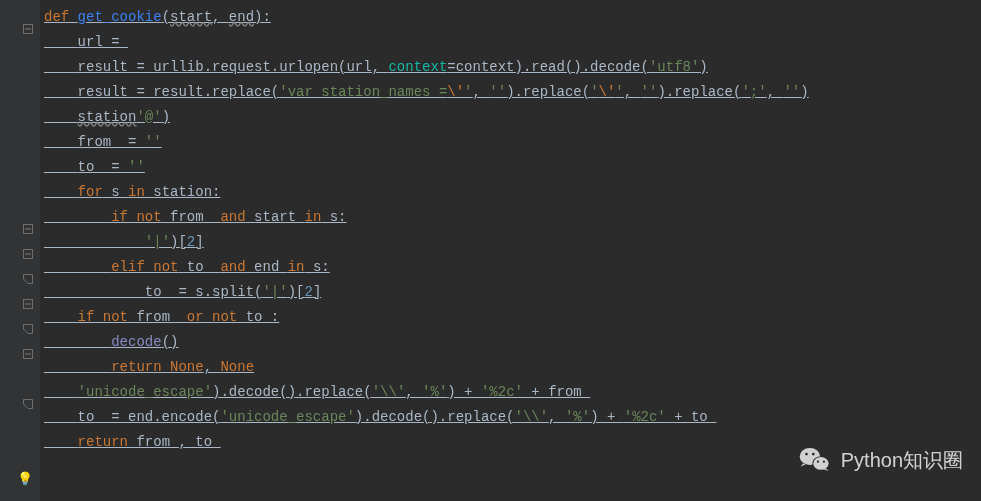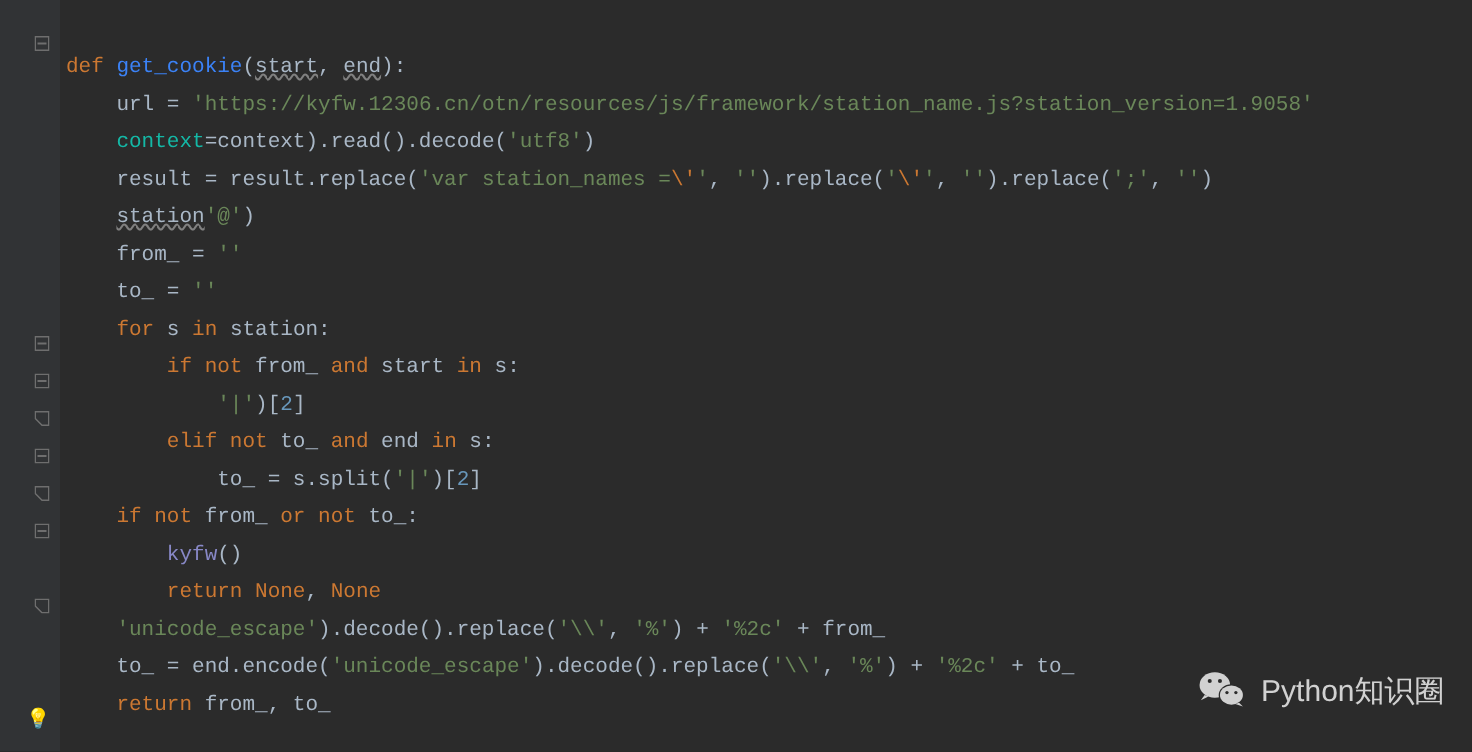--- a/index.html
+++ b/index.html
@@ -38,23 +38,24 @@
     justify-content: center;
     color: #6e6e6e;
   }
   .fold-icon svg { width: 10px; height: 10px; }
   .bulb {
     color: #d4b35e;
     font-size: 13px;
   }
   .code-area {
     flex: 1;
-    padding-top: 32px;
+    padding-top: 4px;
     padding-left: 4px;
     overflow: hidden;
+    text-decoration: underline;
   }
   .line {
     height: 25px;
     white-space: pre;
     display: flex;
     align-items: center;
   }
   .kw { color: #cc7832; }
   .fn { color: #3b82f6; }
   .str { color: #6a8759; }
@@ -162,33 +163,33 @@
       </div>
     <div class="gutter-row"></div>
     <div class="gutter-row"></div>
     <div class="gutter-row">
         <span class="bulb">💡</span>
       </div>
   </div>
 
   <div class="code-area">
     <div class="line"><span class="kw">def </span><span class="fn">get_cookie</span><span>(</span><span class="param">start</span><span>, </span><span class="param">end</span><span>):</span></div>
-    <div class="line"><span>    </span><span>url = </span><span class="str">'https://kyfw.12306.cn/otn/resources/js/framework/station_name.js?station_version=1.9058'</span></div>
-    <div class="line"><span>    </span><span class="kwarg">context</span><span>=context).read().decode(</span><span class="str">'utf8'</span><span>)</span></div>
+    <div class="line"><span>    </span><span>url = </span></div>
+    <div class="line"><span>    </span><span>result = urllib.request.urlopen(url, </span><span class="kwarg">context</span><span>=context).read().decode(</span><span class="str">'utf8'</span><span>)</span></div>
     <div class="line"><span>    </span><span>result = result.replace(</span><span class="str">'var station_names =</span><span class="esc">\'</span><span class="str">'</span><span>, </span><span class="str">''</span><span>).replace(</span><span class="str">'</span><span class="esc">\'</span><span class="str">'</span><span>, </span><span class="str">''</span><span>).replace(</span><span class="str">';'</span><span>, </span><span class="str">''</span><span>)</span></div>
     <div class="line"><span>    </span><span class="var-u">station</span><span class="str">'@'</span><span>)</span></div>
     <div class="line"><span>    </span><span>from_ = </span><span class="str">''</span></div>
     <div class="line"><span>    </span><span>to_ = </span><span class="str">''</span></div>
     <div class="line"><span>    </span><span class="kw">for</span><span> s </span><span class="kw">in</span><span> station:</span></div>
     <div class="line"><span>        </span><span class="kw">if not</span><span> from_ </span><span class="kw">and</span><span> start </span><span class="kw">in</span><span> s:</span></div>
     <div class="line"><span>            </span><span class="str">'|'</span><span>)[</span><span class="num">2</span><span>]</span></div>
     <div class="line"><span>        </span><span class="kw">elif not</span><span> to_ </span><span class="kw">and</span><span> end </span><span class="kw">in</span><span> s:</span></div>
     <div class="line"><span>            </span><span>to_ = s.split(</span><span class="str">'|'</span><span>)[</span><span class="num">2</span><span>]</span></div>
     <div class="line"><span>    </span><span class="kw">if not</span><span> from_ </span><span class="kw">or not</span><span> to_:</span></div>
-    <div class="line"><span>        </span><span class="builtin">kyfw</span><span>(</span><span>)</span></div>
+    <div class="line"><span>        </span><span class="builtin">decode</span><span>(</span><span>)</span></div>
     <div class="line"><span>        </span><span class="kw">return </span><span class="kw">None</span><span>, </span><span class="kw">None</span></div>
     <div class="line"><span>    </span><span class="str">'unicode_escape'</span><span>).decode().replace(</span><span class="str">'\\'</span><span>, </span><span class="str">'%'</span><span>) + </span><span class="str">'%2c'</span><span> + from_</span></div>
     <div class="line"><span>    </span><span>to_ = end.encode(</span><span class="str">'unicode_escape'</span><span>).decode().replace(</span><span class="str">'\\'</span><span>, </span><span class="str">'%'</span><span>) + </span><span class="str">'%2c'</span><span> + to_</span></div>
     <div class="line"><span>    </span><span class="kw">return</span><span> from_, to_</span></div>
   </div>
 </div>
 
 <div class="watermark">
   <span class="wm-icon">
     <svg viewBox="0 0 40 40" fill="#e0e0e0">

